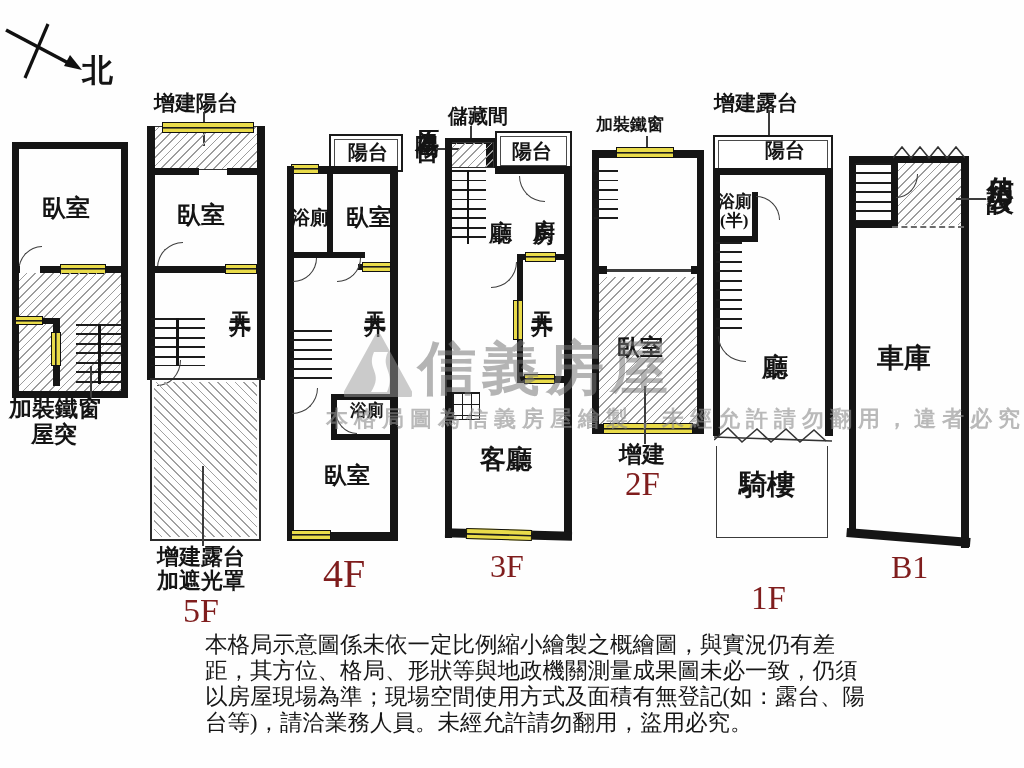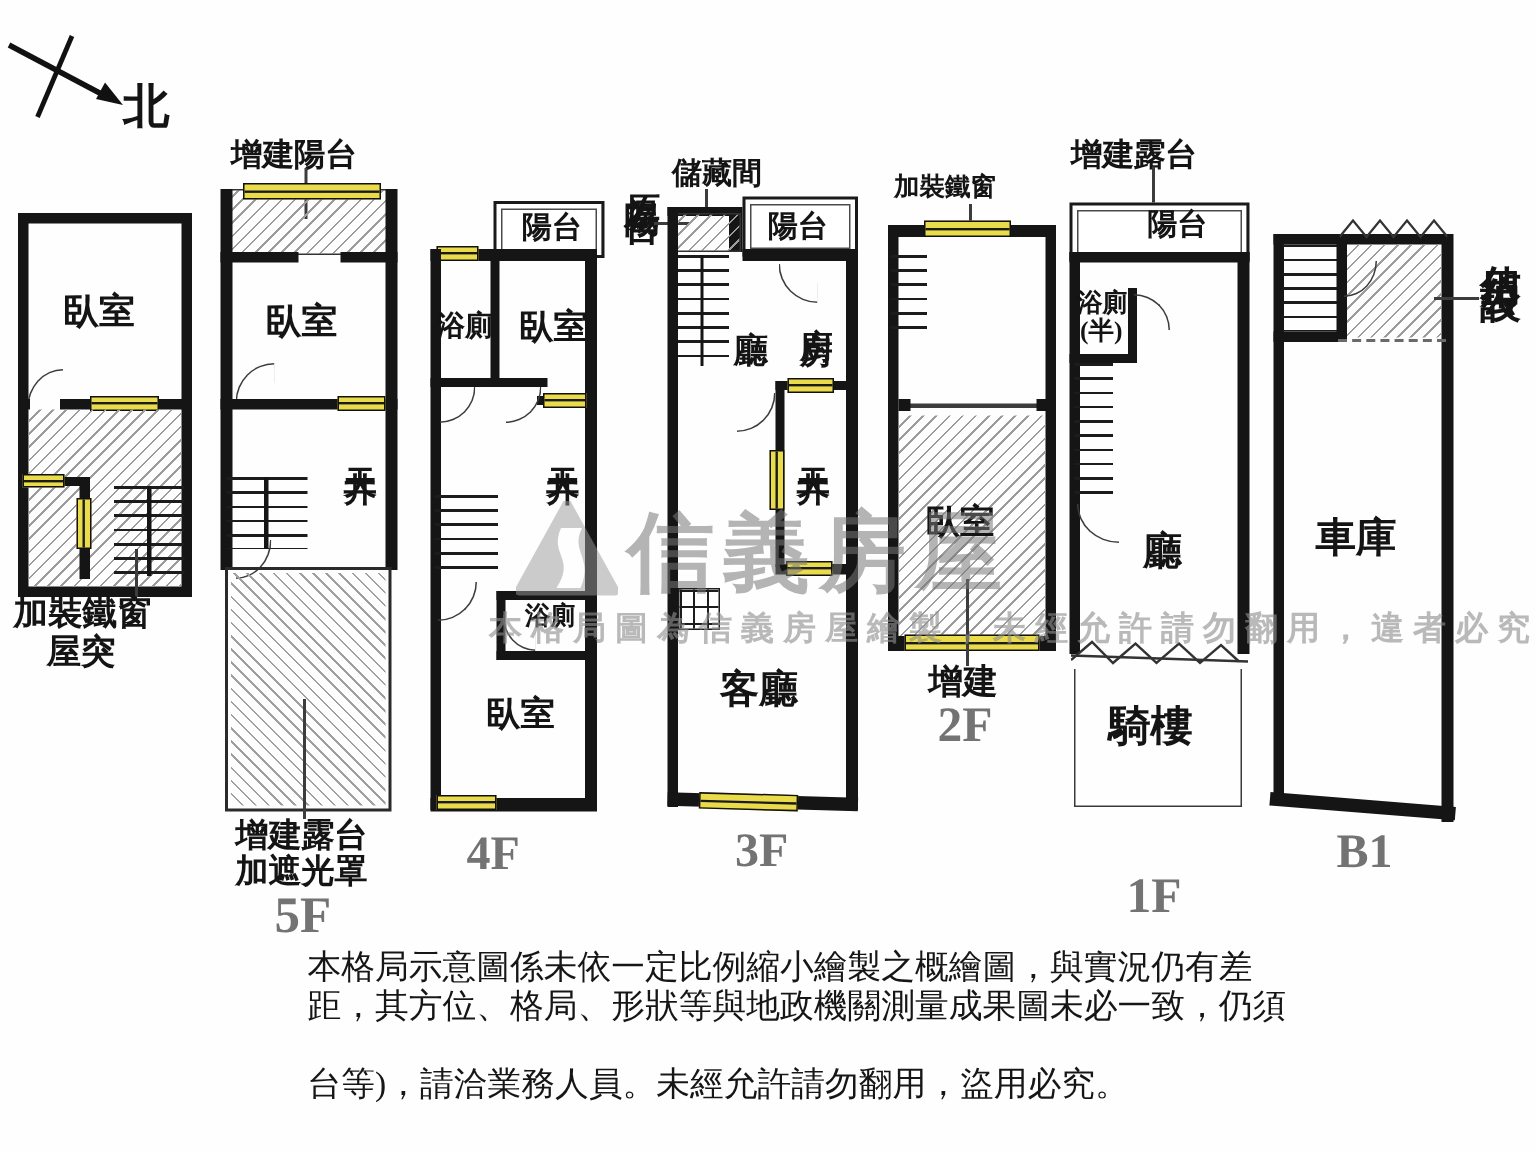--- a/index.html
+++ b/index.html
@@ -23,21 +23,21 @@
   .thinbox{position:absolute;border:1.2px solid #3a3a3a;border-top:none}
   .arc{position:absolute;border:1.6px solid #3c3c3c;background:transparent}
   .arc-tl{border-right:none;border-bottom:none;border-radius:100% 0 0 0}
   .arc-tr{border-left:none;border-bottom:none;border-radius:0 100% 0 0}
   .arc-bl{border-right:none;border-top:none;border-radius:0 0 0 100%}
   .arc-br{border-left:none;border-top:none;border-radius:0 0 100% 0}
   .leader{position:absolute;background:#3c3c3c}
   .dash{position:absolute;border-bottom:2px dashed #6a6a6a}
   .lbl{position:absolute;white-space:nowrap;font-weight:bold;color:#141414;line-height:1.05}
   .vlbl{writing-mode:vertical-rl;text-orientation:upright;letter-spacing:3px}
-  .flbl{position:absolute;white-space:nowrap;font-weight:bold;color:#737373}
+  .flbl{position:absolute;white-space:nowrap;font-weight:normal;color:#7f1d1d}
   .wm-brand{position:absolute;font-weight:bold;color:rgba(118,118,118,.55);letter-spacing:6px;white-space:nowrap}
   .wm-note{position:absolute;color:rgba(142,142,142,.62);letter-spacing:6px;white-space:nowrap;font-weight:bold}
   .disc{position:absolute;font-size:22.5px;line-height:26px;color:#161616;white-space:nowrap}
 </style>
 </head>
 <body>
 
 <div class="grp">
   <svg style="position:absolute;left:2px;top:14px" width="100" height="72" viewBox="0 0 100 72">
     <line x1="4" y1="16" x2="72" y2="52" stroke="#111" stroke-width="3.6"></line>
@@ -115,21 +115,21 @@
   <div class="stairs" style="left:290px;top:330px;width:42px;height:56px"></div>
   <div class="arc arc-br" style="left:292px;top:388px;width:26px;height:26px"></div>
   <div class="wall" style="left:331px;top:394px;width:67px;height:6px"></div>
   <div class="wall" style="left:331px;top:394px;width:6px;height:46px"></div>
   <div class="wall" style="left:331px;top:434px;width:67px;height:6px"></div>
   <div class="lbl" style="left:350px;top:402px;font-size:17px">浴廁</div>
   <div class="arc arc-bl" style="left:335px;top:410px;width:22px;height:24px"></div>
   <div class="lbl" style="left:324px;top:464px;font-size:23px">臥室</div>
   <div class="wall" style="left:287px;top:532px;width:111px;height:9px"></div>
   <div class="winH" style="left:291px;top:530px;width:40px;height:10px"></div>
-  <div class="flbl" style="left:311px;top:550px;font-size:32px">4F</div>
+  <div class="flbl" style="left:323px;top:550px;font-size:40px">4F</div>
 </div>
 
 <div class="grp">
   <div class="lbl" style="left:448px;top:106px;font-size:20px">儲藏間</div>
   <div class="leader" style="left:470px;top:126px;width:1.5px;height:16px"></div>
   <div class="lbl vlbl" style="left:414px;top:110px;font-size:24px">原為陽台</div>
   <div class="leader" style="left:436px;top:148px;width:24px;height:1.5px"></div>
   <div class="wall" style="left:445px;top:138px;width:54px;height:6px"></div>
   <div class="wall" style="left:486px;top:138px;width:12px;height:30px"></div>
   <div class="hatch" style="left:448px;top:142px;width:46px;height:26px;border:1.5px solid #333"></div>
@@ -229,14 +229,15 @@
     <path d="M34,2 L66,60 L2,60 Z" fill="#9a9a9a" stroke="#9a9a9a" stroke-width="6" stroke-linejoin="round"></path>
     <path d="M30,18 C22,36 40,38 27,58 L43,58 C52,38 36,34 44,18 Z" fill="#ffffff"></path>
   </svg>
   <div class="wm-brand" style="left:418px;top:330px;font-size:58px">信義房屋</div>
   <div class="wm-note" style="left:326px;top:404px;font-size:22px">本格局圖為信義房屋繪製，未經允許請勿翻用，違者必究</div>
 </div>
 
 <div class="grp">
   <div class="disc" style="left:205px;top:658px">距，其方位、格局、形狀等與地政機關測量成果圖未必一致，仍須</div>
   <div class="disc" style="left:205px;top:632px">本格局示意圖係未依一定比例縮小繪製之概繪圖，與實況仍有差</div>
+  <div class="disc" style="left:205px;top:684px">以房屋現場為準；現場空間使用方式及面積有無登記(如：露台、陽</div>
   <div class="disc" style="left:205px;top:710px">台等)，請洽業務人員。未經允許請勿翻用，盜用必究。</div>
 </div>
 
 </body></html>

